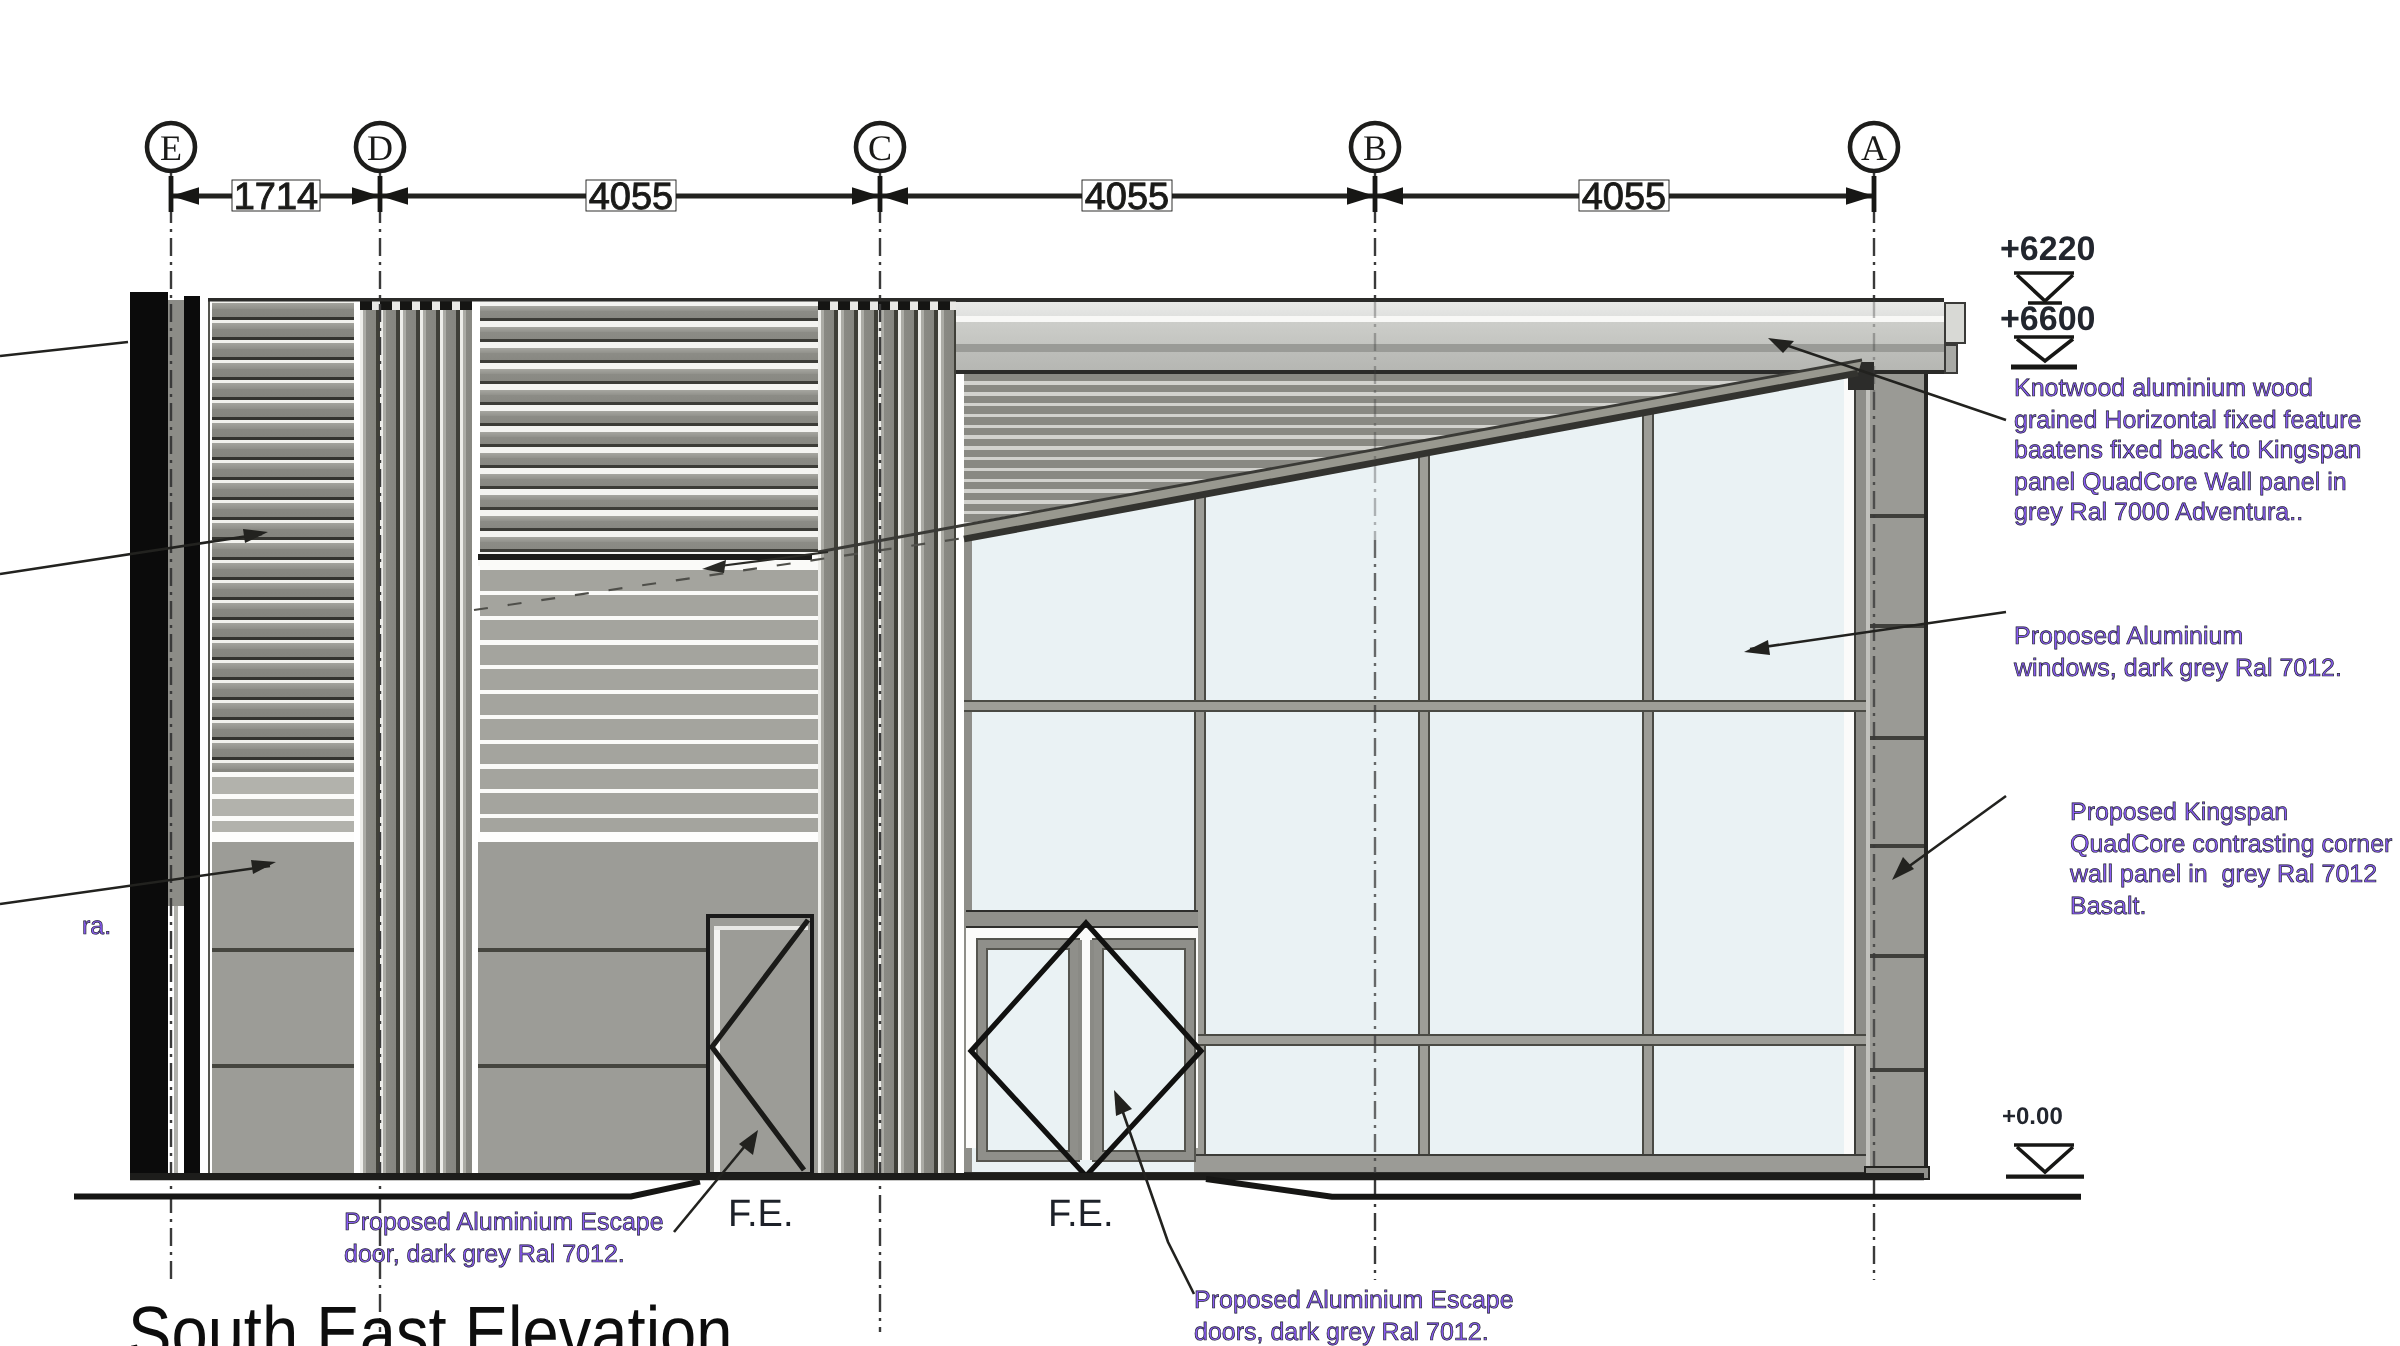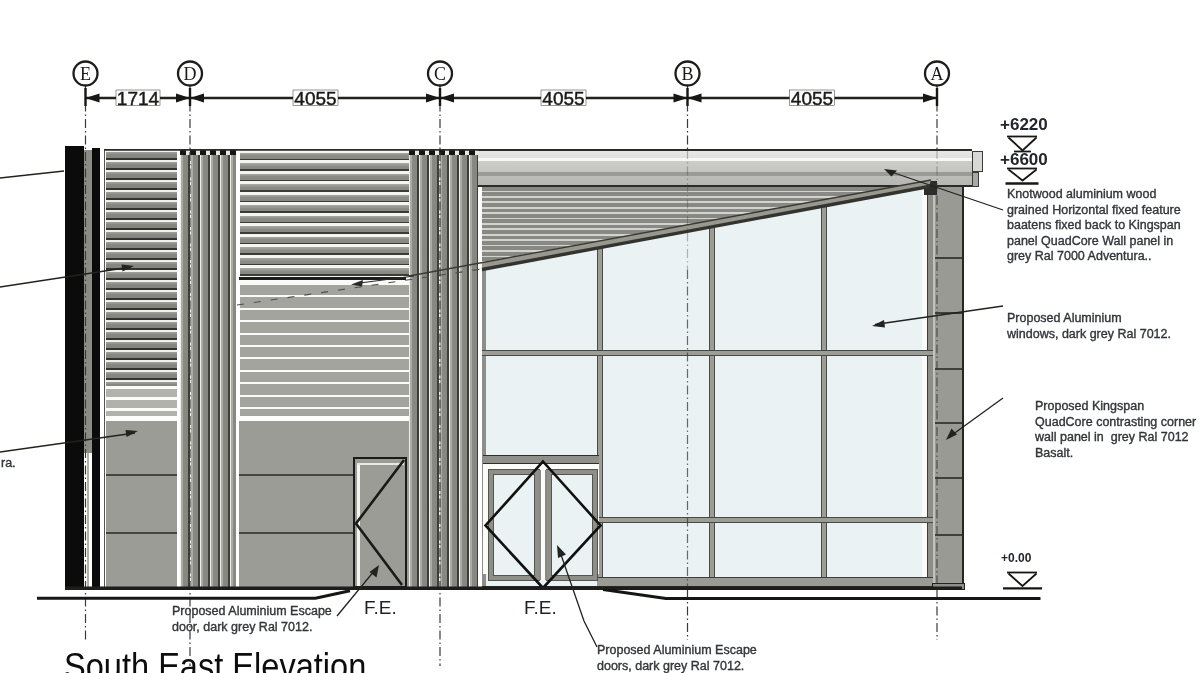--- a/index.html
+++ b/index.html
@@ -1,19 +1,19 @@
 <!DOCTYPE html>
 <html><head>
 <meta charset="utf-8">
 <style>
   html,body{margin:0;padding:0;background:#fff;}
   #canvas{position:relative;width:1200px;height:673px;background:#fff;overflow:hidden;
           font-family:"Liberation Sans",sans-serif;}
   .abs{position:absolute;}
-  .ann{position:absolute;font-size:12.5px;line-height:15.6px;color:#404040;-webkit-text-stroke:0.35px #22262e;}
+  .ann{position:absolute;font-size:12.5px;line-height:15.6px;color:#8b5cf6;-webkit-text-stroke:0.35px #22262e;}
   
   .hb10{background:repeating-linear-gradient(180deg,#f1f1ed 0px,#f1f1ed 1.7px,#a2a29c 1.7px,#8f8f89 4.5px,#888882 4.5px,#84847e 8.4px,#33332f 8.4px,#33332f 10px);}
   .hb9{background:repeating-linear-gradient(180deg,#f4f4f1 0px,#f4f4f1 3px,#a6a6a0 3px,#92928c 5.5px,#8c8c86 5.5px,#888882 9px,#3c3c37 9px,#3c3c37 10.5px);}
   .hb5{background:repeating-linear-gradient(180deg,#898983 0px,#898983 3.7px,#d2d2ce 3.7px,#d2d2ce 5.4px);}
   .vb10{background:repeating-linear-gradient(90deg,#eeeeea 0px,#eeeeea 1.4px,#acaca6 1.4px,#acaca6 2.8px,#8a8a84 2.8px,#868680 8px,#3f3f38 8px,#3f3f38 10px);}
   .lt12{background:repeating-linear-gradient(180deg,#fafaf8 0px,#fafaf8 2.1px,#a4a49e 2.1px,#a4a49e 12.4px);}
   .lt12b{background:repeating-linear-gradient(180deg,#fbfbf9 0px,#fbfbf9 2.6px,#b2b2ac 2.6px,#b2b2ac 11px);}
   .cap{background:repeating-linear-gradient(90deg,#151513 0px,#151513 6px,#e8e8e5 6px,#e8e8e5 10px);}
 </style>
 </head>
@@ -267,21 +267,21 @@
   <div class="ann" style="left:1007px;top:187px;white-space:nowrap;">Knotwood aluminium wood<br>grained Horizontal fixed feature<br>baatens fixed back to Kingspan<br>panel QuadCore Wall panel in<br>grey Ral 7000 Adventura..</div>
 
   <div class="ann" style="left:1007px;top:295px;white-space:nowrap;margin-top:16px;">Proposed Aluminium<br>windows, dark grey Ral 7012.</div>
 
   <div class="ann" style="left:1007px;top:399px;white-space:nowrap;margin-left:28px;">Proposed Kingspan<br>QuadCore contrasting corner<br>wall panel in&nbsp; grey Ral 7012<br>Basalt.</div>
 
   <div class="ann" style="left:172px;top:604px;white-space:nowrap;">Proposed Aluminium Escape<br>door, dark grey Ral 7012.</div>
 
   <div class="ann" style="left:597px;top:643px;white-space:nowrap;">Proposed Aluminium Escape<br>doors, dark grey Ral 7012.</div>
 
-  <div class="ann" style="left:1px;top:456px;">ra.</div>
+  <div class="ann" style="left:1px;top:456px;padding-left:40px;">ra.</div>
 
   <div class="abs" style="left:364px;top:597px;font-size:19px;color:#1d2129;">F.E.</div>
 
   <div class="abs" style="left:524px;top:597px;font-size:19px;color:#1d2129;">F.E.</div>
 
   <div class="abs" style="left:64px;top:646px;font-size:37px;color:#0d0d0d;transform:scaleX(0.88);transform-origin:left top;">South East Elevation</div>
 
 </div>
 
 </body></html>

